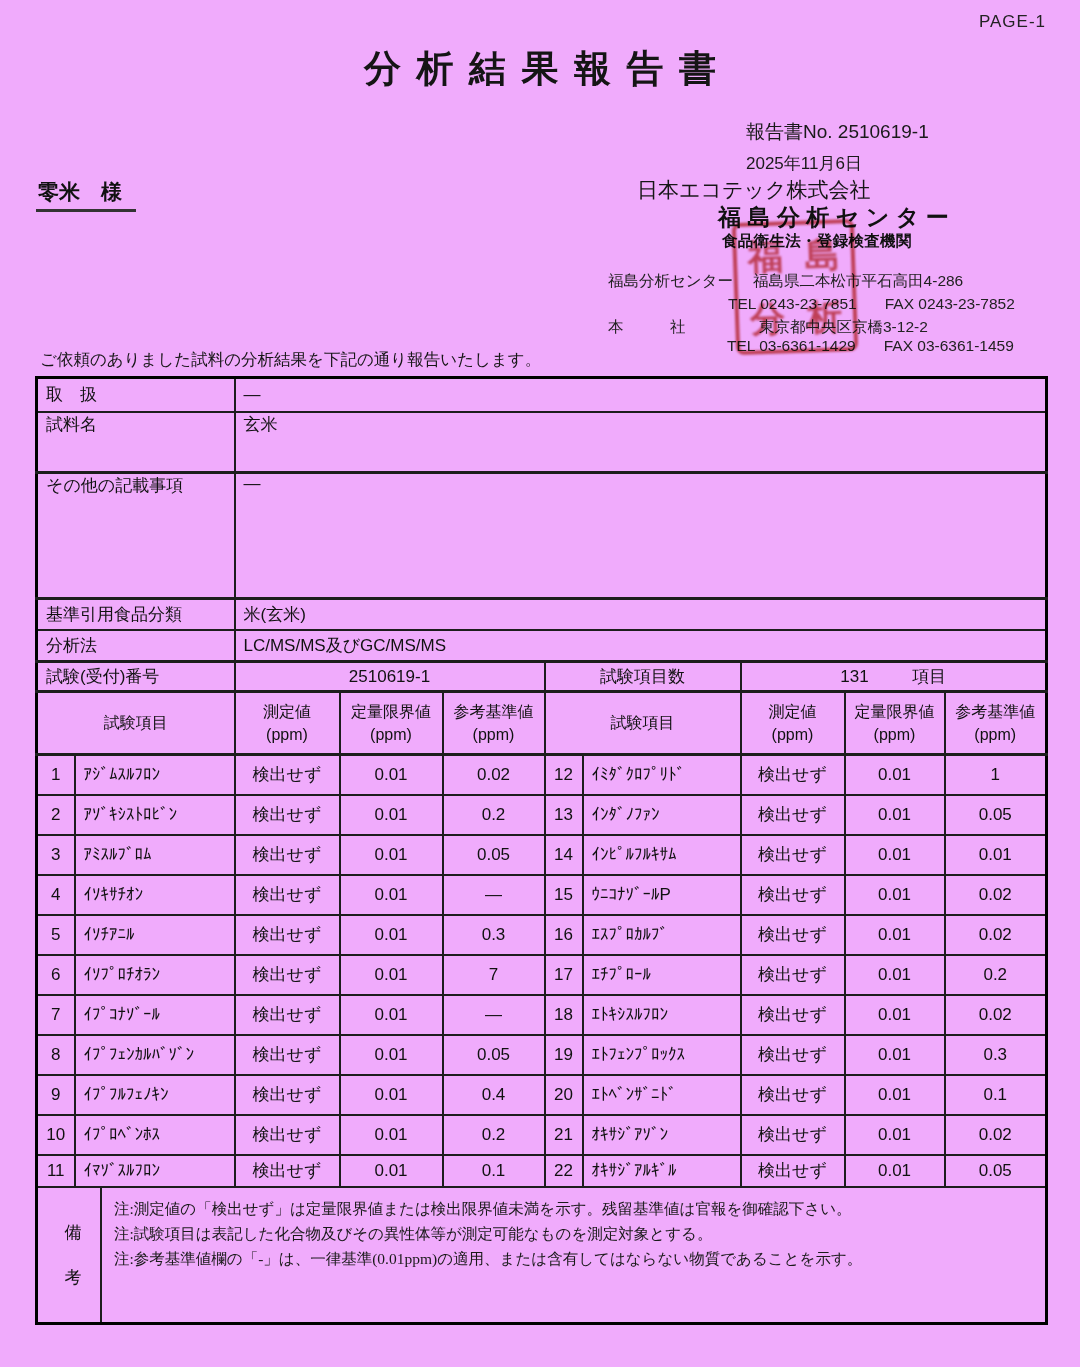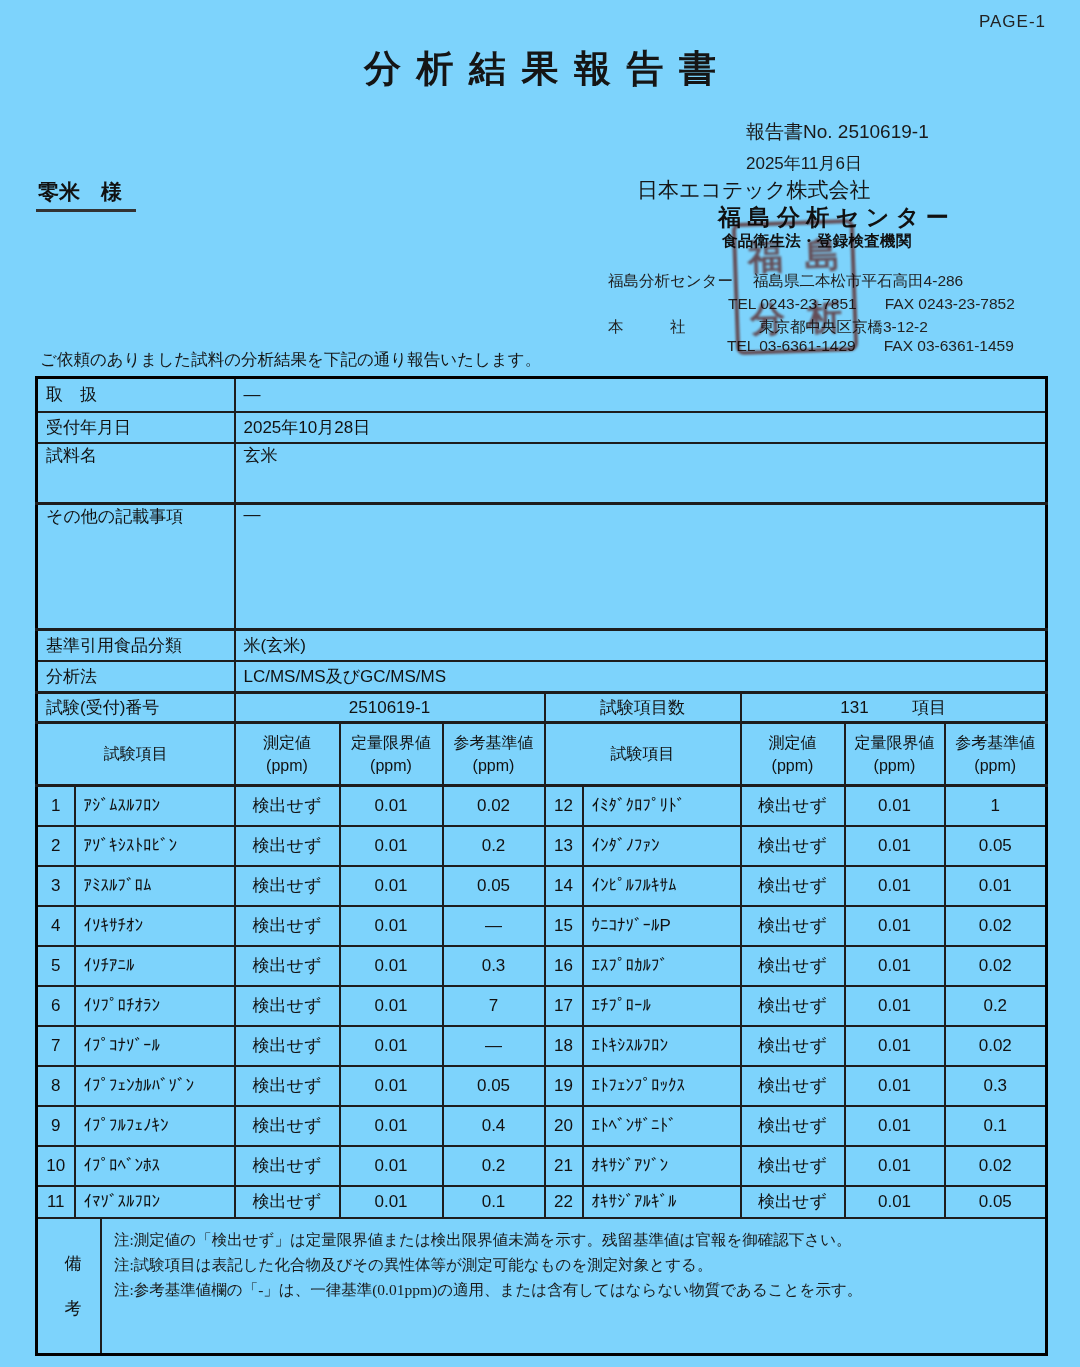--- a/index.html
+++ b/index.html
@@ -1,16 +1,16 @@
 <!DOCTYPE html>
 <html><head>
 <meta charset="utf-8">
 <style>
   html,body{margin:0;padding:0;background:#ffffff;}
-  .page{position:relative;width:1080px;height:1367px;background:#7dd3fc;color:#111;
+  .page{position:relative;width:1080px;height:1367px;background:#f0abfc;color:#111;
         font-family:"Liberation Sans",sans-serif;overflow:hidden;}
 
   .page-label{position:absolute;top:12px;right:34px;font-size:17px;letter-spacing:1px;color:#222;}
   .title{position:absolute;top:44px;left:0;width:100%;margin:0;text-align:center;
          font-size:37px;font-weight:bold;letter-spacing:0.42em;text-indent:0.42em;color:#151515;}
 
   .report-no{position:absolute;left:746px;top:119px;font-size:19px;color:#1a1a1a;}
   .report-date{position:absolute;left:746px;top:152px;font-size:17px;color:#1a1a1a;}
 
   .addressee{position:absolute;left:36px;top:178px;font-size:21px;font-weight:bold;
@@ -110,24 +110,20 @@
         <col style="width:158px">
         <col style="width:104px">
         <col style="width:100px">
         <col style="width:102px">
     </colgroup>
 
     <tbody>
         <tr style="height:34px">
       <td colspan="2" class="lblcell">取　扱</td>
       <td colspan="8" class="valcell">―</td>
-    </tr>
-    <tr style="height:31px">
-      <td colspan="2" class="lblcell">受付年月日</td>
-      <td colspan="8" class="valcell">2025年10月28日</td>
     </tr>
     <tr style="height:61px" class="sep">
       <td colspan="2" class="lblcell top">試料名</td>
       <td colspan="8" class="valcell top">玄米</td>
     </tr>
     <tr style="height:126px" class="sep">
       <td colspan="2" class="lblcell top">その他の記載事項</td>
       <td colspan="8" class="valcell top">―</td>
     </tr>
     <tr style="height:31px">

